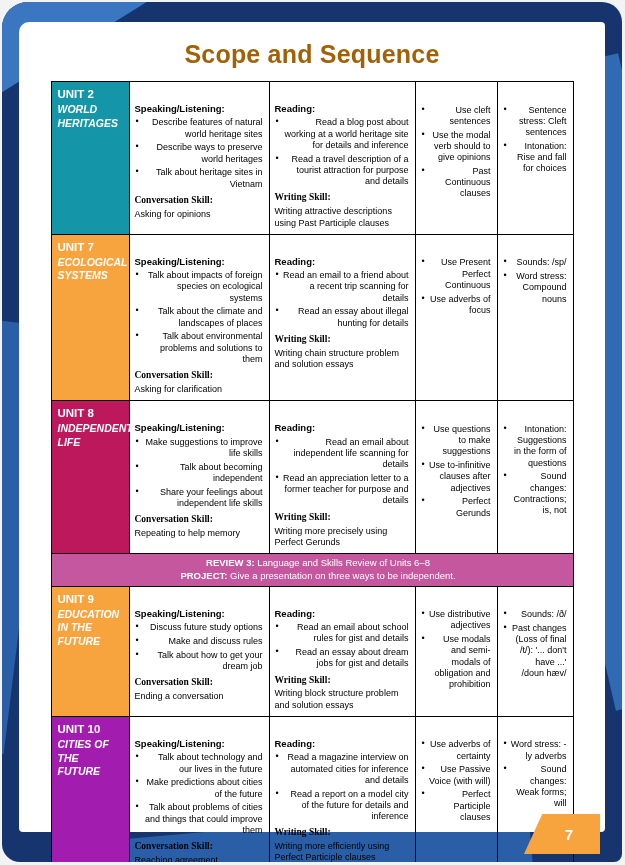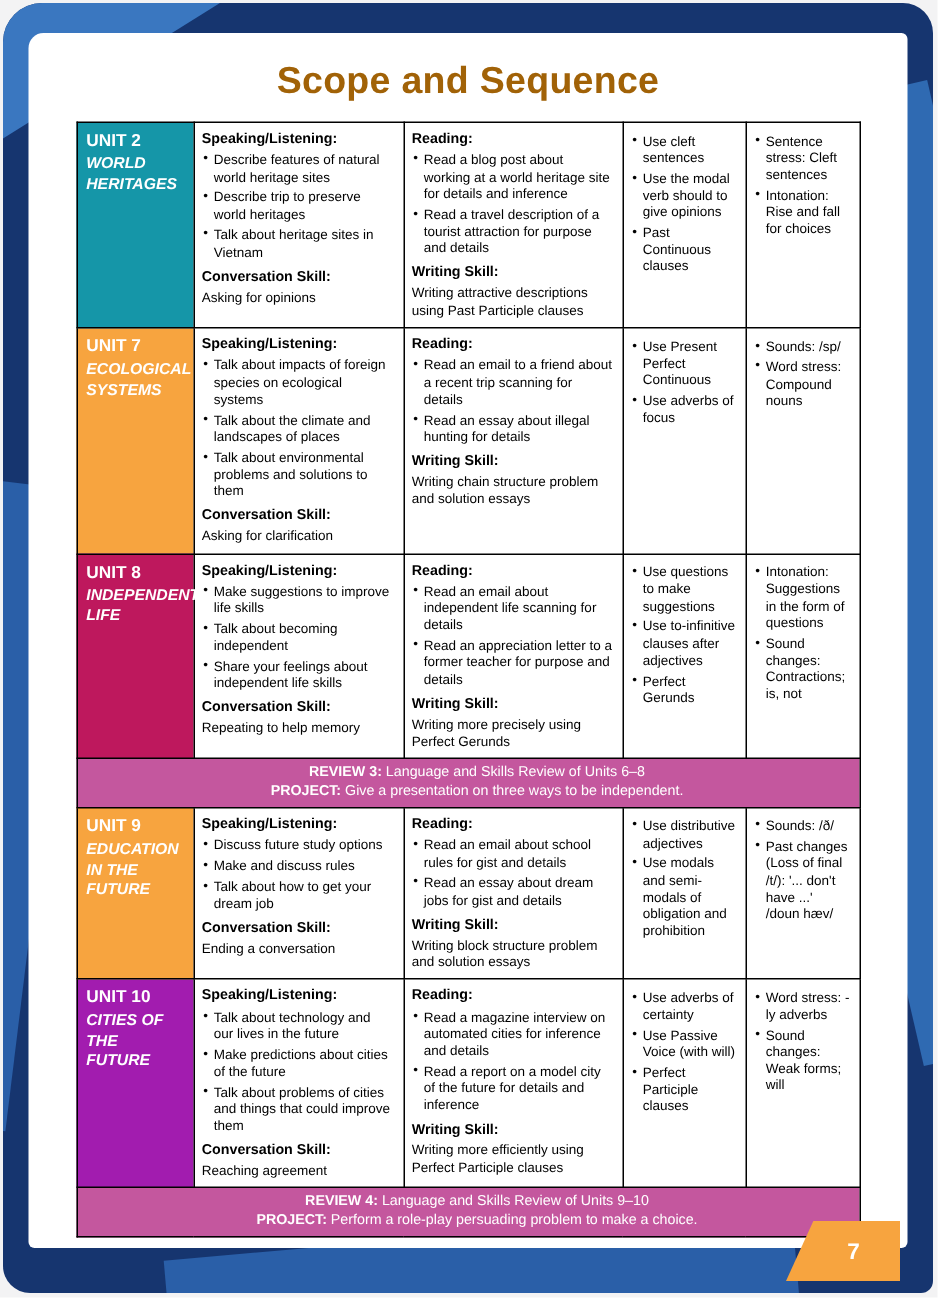--- a/index.html
+++ b/index.html
@@ -46,24 +46,24 @@
     font-size:11px; font-weight:bold; color:#000;
     text-align:center; padding:4px 2px; background:#fff;
   }
   tr.h137 td { height:137px; }
   tr.h126 td { height:126px; }
   tr.h129 td { height:129px; }
   tr.h127 td { height:95px; }
   .unit-cell { color:#fff; padding:6px 6px; }
   .unit-label { font-size:11.5px; font-weight:bold; margin-bottom:3px; }
   .unit-name  { font-size:10.5px; font-weight:bold; font-style:italic; line-height:1.3; }
-  .cell { padding:4px 6px 4px 5px; font-size:9px; line-height:1.25; color:#000; }
+  .cell { padding:20px 6px 4px 5px; font-size:9px; line-height:1.25; color:#000; }
   .cell-heading { font-weight:bold; font-size:9.5px; margin:1px 0 2px; }
-  .cell-heading.mt { margin-top:5px; }
-  .bullet { position:relative; padding-left:8px; margin:2.5px 0; }
+  .cell-heading.mt { margin-top:5px;font-family:Liberation Serif, serif; }
+  .bullet { position:relative; padding-left:8px; margin:2.5px 0;text-align:right; }
   .bullet::before { content:"\2022"; position:absolute; left:1px; top:-1px; }
   .plain { margin:1px 0; }
   .review-row td {
     color:#fff; text-align:center; vertical-align:middle;
     padding:3px 4px; font-size:9.5px; line-height:1.35; height:30px;
   }
   .review-line { white-space:normal; }
   .rv-label { font-weight:bold;padding-left:12px; }
   .page-tab {
     position:absolute; right:22px; bottom:8px;
@@ -98,21 +98,21 @@
       <tbody>
 
       <tr class="h137">
         <td class="unit-cell" style="background-color: rgb(21, 150, 168);">
           <div class="unit-label">UNIT 2</div>
           <div class="unit-name">WORLD HERITAGES</div>
         </td>
         <td class="cell">
           <div class="cell-heading">Speaking/Listening:</div>
           <div class="bullet">Describe features of natural world heritage sites</div>
-          <div class="bullet">Describe trip to preserve world heritages</div>
+          <div class="bullet">Describe ways to preserve world heritages</div>
           <div class="bullet">Talk about heritage sites in Vietnam</div>
           <div class="cell-heading mt">Conversation Skill:</div>
           <div class="plain">Asking for opinions</div>
         </td>
         <td class="cell">
           <div class="cell-heading">Reading:</div>
           <div class="bullet">Read a blog post about working at a world heritage site for details and inference</div>
           <div class="bullet">Read a travel description of a tourist attraction for purpose and details</div>
           <div class="cell-heading mt">Writing Skill:</div>
           <div class="plain">Writing attractive descriptions using Past Participle clauses</div>

